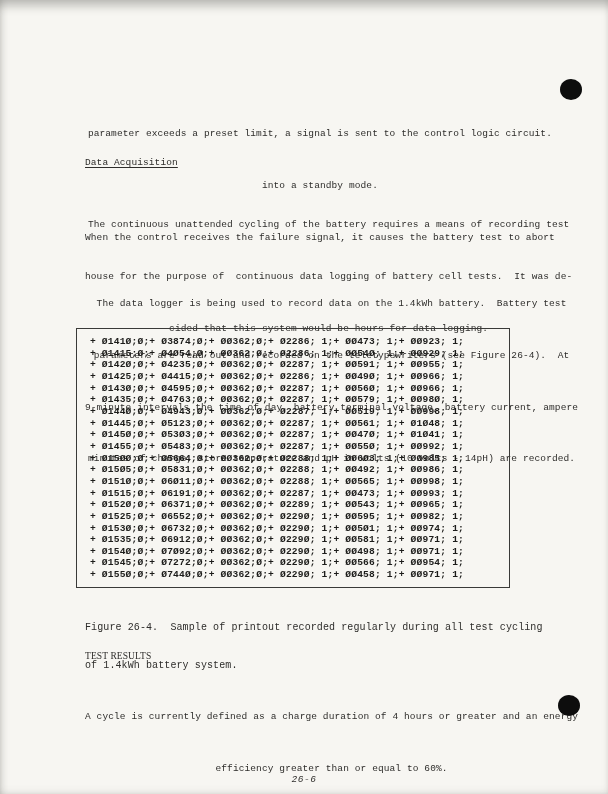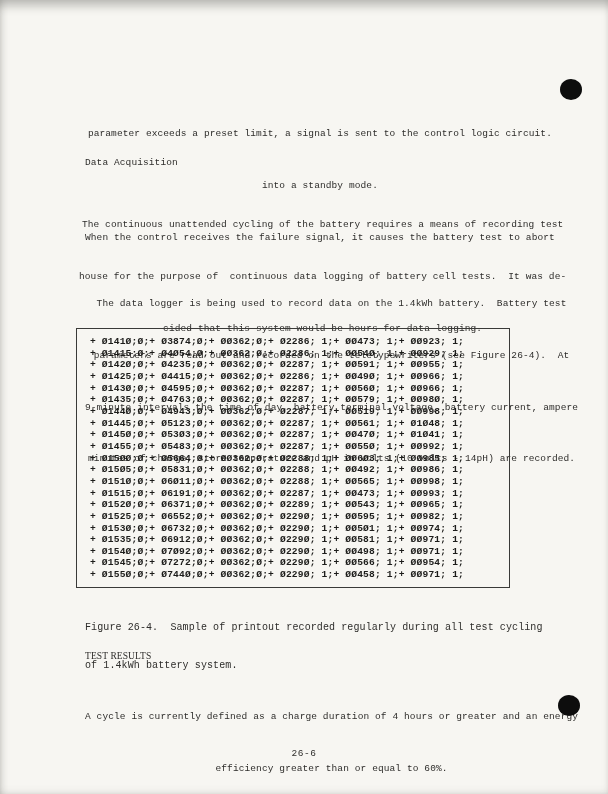--- a/index.html
+++ b/index.html
@@ -26,20 +26,21 @@
     white-space:pre;
     letter-spacing:.1px;
     color:#2e2d2b;
   }
   .tx div{white-space:pre;text-align:center;}
   .heading{
     position:absolute;
     font-size:9.5px;
     letter-spacing:.1px;
     color:#2e2d2b;
+    text-decoration:underline;
     text-underline-offset:2px;
     white-space:pre;
   }
   .heading.no-underline{text-decoration:none;font-family:Liberation Serif, serif;}
   .printout-box{
     position:absolute;
     left:76px;top:328px;
     width:434px;height:260px;
     border:1.6px solid #3a3a38;
     background:transparent;
@@ -62,26 +63,27 @@
     position:absolute;
     left:85px;top:596px;
     font-size:10px;
     line-height:12.8px;
     letter-spacing:.1px;
     white-space:pre;
     color:#2e2d2b;
   }
   .page-number{
     position:absolute;
-    left:0;top:748px;
+    left:0;top:774px;
     width:608px;
     text-align:center;
     font-size:9.5px;
     letter-spacing:.5px;
     color:#2e2d2b;
+    font-style:italic;
   }
   .hole-punch{
     position:absolute;
     width:22px;height:21px;
     border-radius:50%;
     background:#0d0d0d;
   }
   .hole-punch.top{left:560px;top:79px;}
   .hole-punch.bottom{left:558px;top:695px;}
 </style>
@@ -91,21 +93,21 @@
 <div class="page">
 
   <div class="tx" style="left:85px;top:91px;">
     <div>parameter exceeds a preset limit, a signal is sent to the control logic circuit.</div>
     <div>into a standby mode.</div>
     <div>When the control receives the failure signal, it causes the battery test to abort</div>
   </div>
 
   <div class="heading" style="left:85px;top:157px;">Data Acquisition</div>
 
-  <div class="tx" style="left:79px;top:182px;">
+  <div class="tx" style="left:85px;top:182px;">
     <div>The continuous unattended cycling of the battery requires a means of recording test</div>
     <div>house for the purpose of  continuous data logging of battery cell tests.  It was de-</div>
     <div>cided that this system would be hours for data logging.</div>
   </div>
 
   <div class="tx" style="left:85px;top:261px;">
     <div>The data logger is being used to record data on the 1.4kWh battery.  Battery test</div>
     <div>parameters are read out and recorded on the teletypewriters (see Figure 26-4).  At</div>
     <div>9-minute intervals the time of day, battery terminal voltage, battery current, ampere</div>
     <div>minutes of charge, store temperature and pH in volts (10 volts - 14pH) are recorded.</div>

